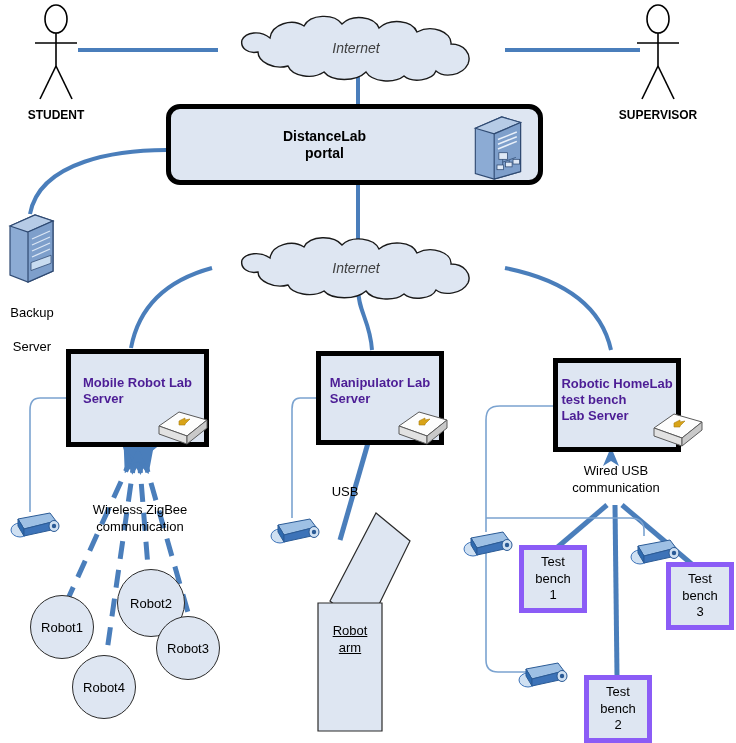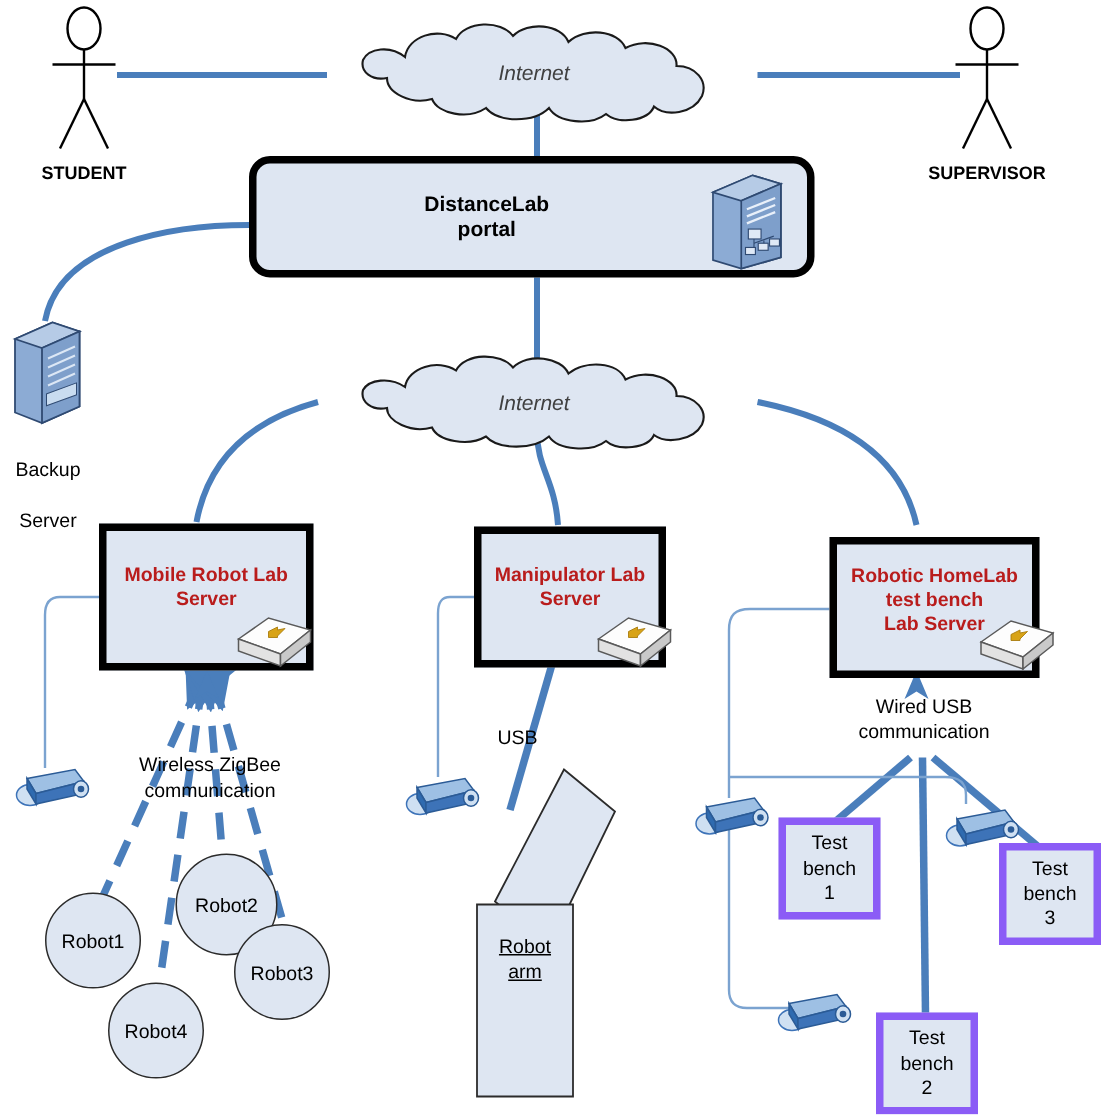--- a/index.html
+++ b/index.html
@@ -30,24 +30,23 @@
     box-sizing: border-box;
   }
 
   
   .labbox {
     background: #dee6f2;
     border: 5px solid #000000;
     display: flex;
     align-items: center;
     justify-content: center;
-    text-align: center;
     font-weight: bold;
     font-size: 13px;
-    color: #b91c1c;
+    color: #4c1d95;
     line-height: 1.22;
     z-index: 6;
   }
   .portalbox {
     background: #dee6f2;
     border: 5px solid #000000;
     border-radius: 14px;
     z-index: 6;
   }
   .portal-label {
@@ -287,21 +286,21 @@
   </div>
   <div class="node svgfig above" style="left:395px; top:404px; width:56px; height:44px;">
     <svg viewBox="0 0 56 44" width="56" height="44">
       <polygon points="4,22 24,8 52,16 32,32" fill="#fdfdfd" stroke="#5a5a5a" stroke-width="1"></polygon>
       <polygon points="4,22 32,32 32,40 4,30" fill="#e2e2e2" stroke="#5a5a5a" stroke-width="1"></polygon>
       <polygon points="32,32 52,16 52,24 32,40" fill="#c9c9c9" stroke="#5a5a5a" stroke-width="1"></polygon>
       <polygon points="24,17 30,14 30,16 35,15 30,20 30,21 24,21" fill="#d8a317" stroke="#a97d0e" stroke-width="0.6"></polygon>
     </svg>
   </div>
 
-  <div class="node labbox" style="left:553px; top:358px; width:140px; height:94px;">
+  <div class="node labbox" style="left:553px; top:358px; width:128px; height:94px;">
     <span style="white-space:pre-line; padding-bottom:10px;">Robotic HomeLab
 test bench
 Lab Server</span>
   </div>
   <div class="node svgfig above" style="left:650px; top:406px; width:56px; height:44px;">
     <svg viewBox="0 0 56 44" width="56" height="44">
       <polygon points="4,22 24,8 52,16 32,32" fill="#fdfdfd" stroke="#5a5a5a" stroke-width="1"></polygon>
       <polygon points="4,22 32,32 32,40 4,30" fill="#e2e2e2" stroke="#5a5a5a" stroke-width="1"></polygon>
       <polygon points="32,32 52,16 52,24 32,40" fill="#c9c9c9" stroke="#5a5a5a" stroke-width="1"></polygon>
       <polygon points="24,17 30,14 30,16 35,15 30,20 30,21 24,21" fill="#d8a317" stroke="#a97d0e" stroke-width="0.6"></polygon>

